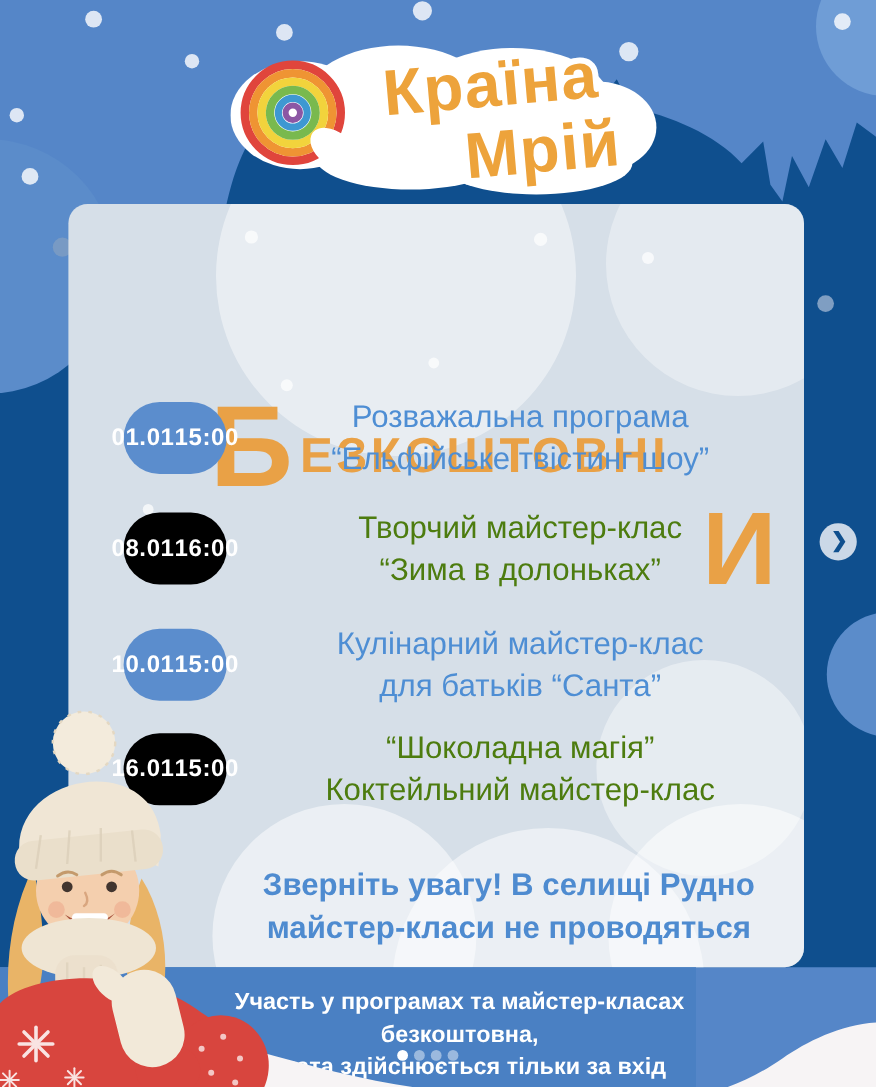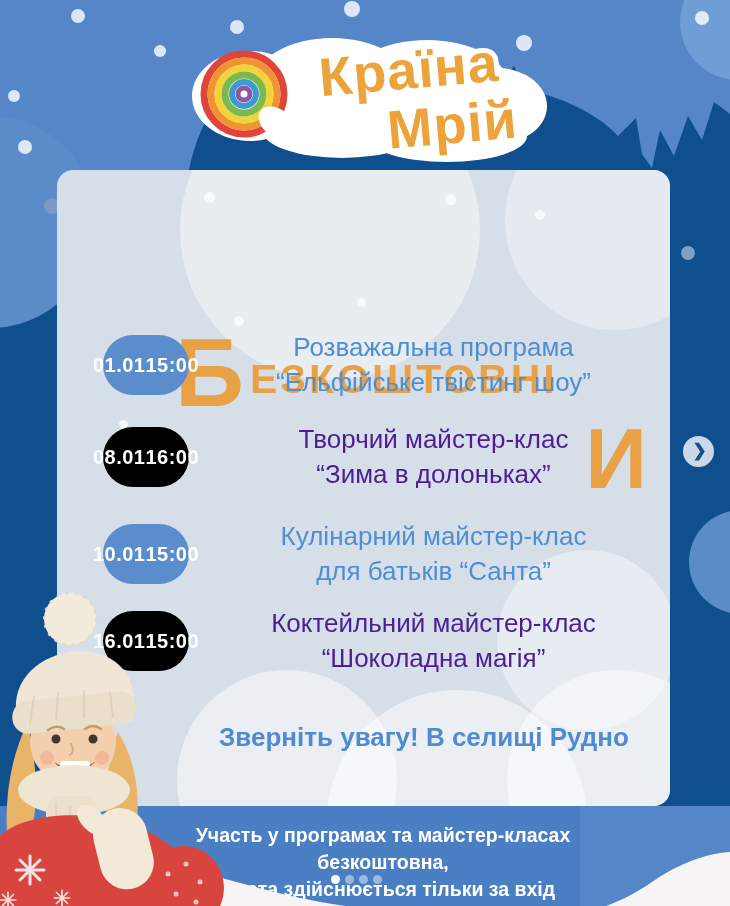--- a/index.html
+++ b/index.html
@@ -25,21 +25,21 @@
 
   
   .row{position:absolute;left:46px;width:567px;display:flex;align-items:center;z-index:3;}
   .badge{width:86px;height:60px;border-radius:30px;display:flex;flex-direction:row;
          align-items:center;justify-content:center;color:#fff;font-weight:bold;font-size:20px;
          line-height:1.25;letter-spacing:0.5px;flex:0 0 auto;}
   .badge-blue{background:#5B8DCD;}
   .badge-orange{background:#000000;}
   .row-text{flex:1;text-align:center;font-weight:normal;font-size:26px;line-height:35px;padding-left:8px;}
   .text-blue{color:#4E8ED4;}
-  .text-orange{color:#4c1d95;}
+  .text-orange{color:#4d7c0f;}
 
   .note{position:absolute;left:128px;top:549px;width:478px;text-align:center;color:#4E8BD0;
         font-weight:bold;font-size:26px;line-height:36px;z-index:3;}
 
   
   .band{position:absolute;left:0;top:806px;width:580px;height:100px;background:#4A80C3;z-index:3;}
   .band-text{position:absolute;left:190px;right:4px;top:16px;text-align:center;color:#fff;
              font-weight:bold;font-size:19.5px;line-height:27px;}
   .hills{position:absolute;left:0;top:786px;z-index:4;}
 
@@ -144,27 +144,28 @@
         <div>для батьків “Санта”</div>
       </div>
     </div>
 
     <div class="row" style="top:436px;">
       <div class="badge badge-orange">
         <span>16.01</span>
         <span>15:00</span>
       </div>
       <div class="row-text text-orange">
+        <div>“Шоколадна магія”</div>
         <div>Коктейльний майстер-клас</div>
-        <div>“Шоколадна магія”</div>
       </div>
     </div>
 
     <div class="note">
       <div>Зверніть увагу! В селищі Рудно</div>
+      <div>майстер-класи не проводяться</div>
     </div>
   </div>
 
   <div class="band">
     <div class="band-text">
       <div>Участь у програмах та майстер-класах безкоштовна,</div>
       <div>оплата здійснюється тільки за вхід згідно тарифу дня</div>
     </div>
   </div>
 

